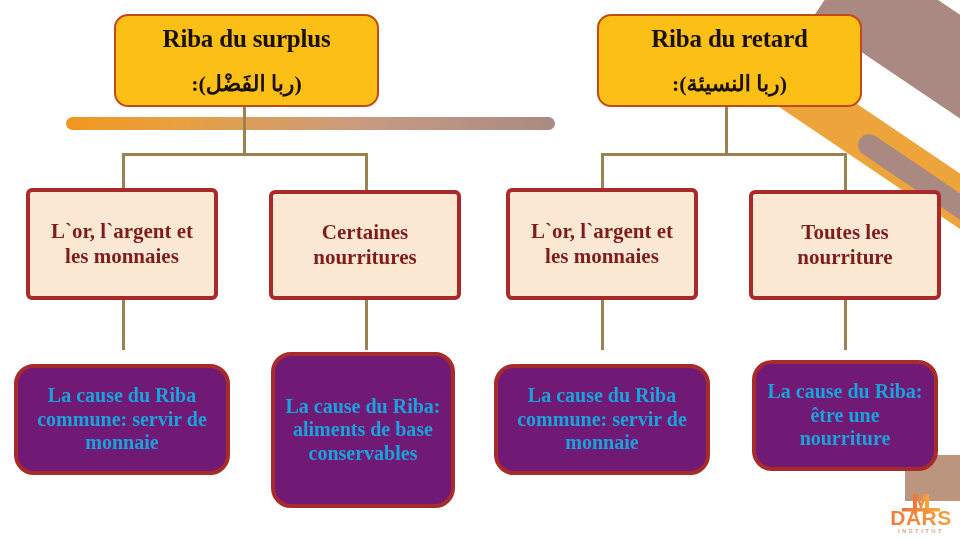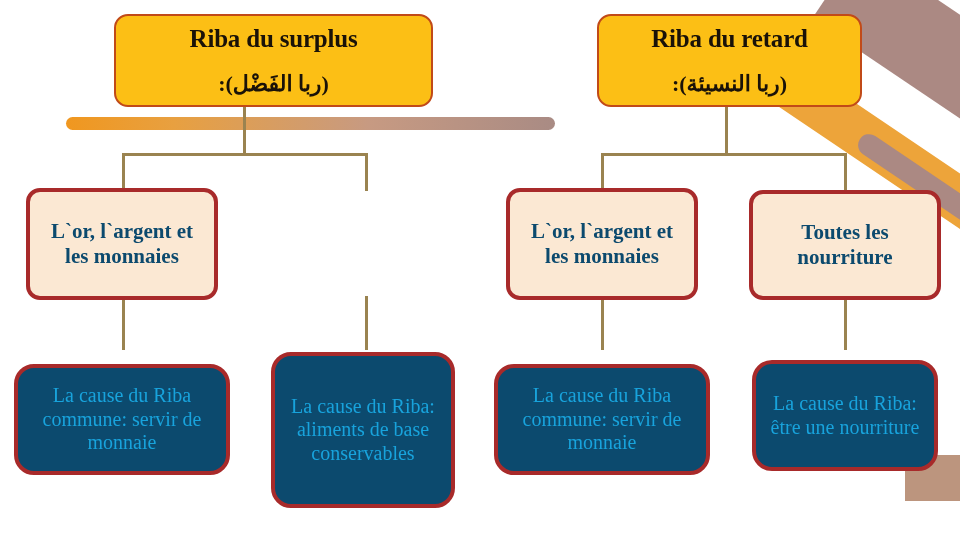--- a/index.html
+++ b/index.html
@@ -105,35 +105,35 @@
     font-size: 22px;
     font-weight: bold;
     direction: rtl;
     line-height: 1.15;
     margin-top: 19px;
   }
 
   .node-mid {
     background: #fbe8d3;
     border: 4px solid #a82a2a;
-    border-radius: 14px;
-    color: #0c4a6e;
+    border-radius: 6px;
+    color: #7f1d1d;
     font-size: 21px;
     font-weight: bold;
     line-height: 1.18;
     padding: 4px 8px;
   }
 
   .node-leaf {
-    background: #0c4a6e;
+    background: #701a75;
     border: 4px solid #a82a2a;
     border-radius: 20px;
     color: #18a3dc;
     font-size: 20px;
-    font-weight: normal;
+    font-weight: bold;
     line-height: 1.17;
     padding: 4px 7px;
   }
 
   
   .logo {
     position: absolute;
     left: 884px;
     top: 492px;
     width: 74px;
@@ -191,34 +191,37 @@
   <div class="conn conn-v" style="left:122px; top:296px; height:54px;"></div>
   <div class="conn conn-v" style="left:365px; top:296px; height:54px;"></div>
 
   <div class="conn conn-v" style="left:725px; top:105px; height:50px;"></div>
   <div class="conn conn-h" style="left:601px; top:153px; width:246px;"></div>
   <div class="conn conn-v" style="left:601px; top:153px; height:38px;"></div>
   <div class="conn conn-v" style="left:844px; top:153px; height:38px;"></div>
   <div class="conn conn-v" style="left:601px; top:296px; height:54px;"></div>
   <div class="conn conn-v" style="left:844px; top:296px; height:54px;"></div>
 
-  <div class="node node-header" style="left:114px; top:14px; width:319px; height:93px;">
+  <div class="node node-header" style="left:114px; top:14px; width:265px; height:93px;">
     <div class="latin">Riba du surplus</div>
     <div class="arabic">(ربا الفَضْل):</div>
   </div>
 
   <div class="node node-header" style="left:597px; top:14px; width:265px; height:93px;">
     <div class="latin">Riba du retard</div>
     <div class="arabic">(ربا النسيئة):</div>
   </div>
 
   <div class="node node-mid" style="left:26px; top:188px; width:192px; height:112px;">
     <div>L`or, l`argent et les monnaies</div>
   </div>
 
+  <div class="node node-mid" style="left:269px; top:190px; width:192px; height:110px;">
+    <div>Certaines nourritures</div>
+  </div>
 
   <div class="node node-mid" style="left:506px; top:188px; width:192px; height:112px;">
     <div>L`or, l`argent et les monnaies</div>
   </div>
 
   <div class="node node-mid" style="left:749px; top:190px; width:192px; height:110px;">
     <div>Toutes les nourriture</div>
   </div>
 
   <div class="node node-leaf" style="left:14px; top:364px; width:216px; height:111px;">
@@ -230,14 +233,28 @@
   </div>
 
   <div class="node node-leaf" style="left:494px; top:364px; width:216px; height:111px;">
     <div>La cause du Riba commune: servir de monnaie</div>
   </div>
 
   <div class="node node-leaf" style="left:752px; top:360px; width:186px; height:111px;">
     <div>La cause du Riba: être une nourriture</div>
   </div>
 
+  <div class="logo">
+    <svg class="logo-mark" viewBox="0 0 74 22">
+      <defs>
+        <linearGradient id="lg" x1="0" y1="0" x2="1" y2="0">
+          <stop offset="0" stop-color="#ef6f3c"></stop>
+          <stop offset="1" stop-color="#f8a93a"></stop>
+        </linearGradient>
+      </defs>
+      <path d="M29 22 L29 2 L34 2 L37 11 L40 2 L45 2 L45 22 L41 22 L41 8 L37.8 16 L36.2 16 L33 8 L33 22 Z" fill="url(#lg)"></path>
+      <rect x="18" y="16" width="38" height="3.5" fill="url(#lg)"></rect>
+    </svg>
+    <div class="logo-word">DARS</div>
+    <div class="logo-sub">INSTITUT</div>
+  </div>
 
 </div>
 
 </body></html>

